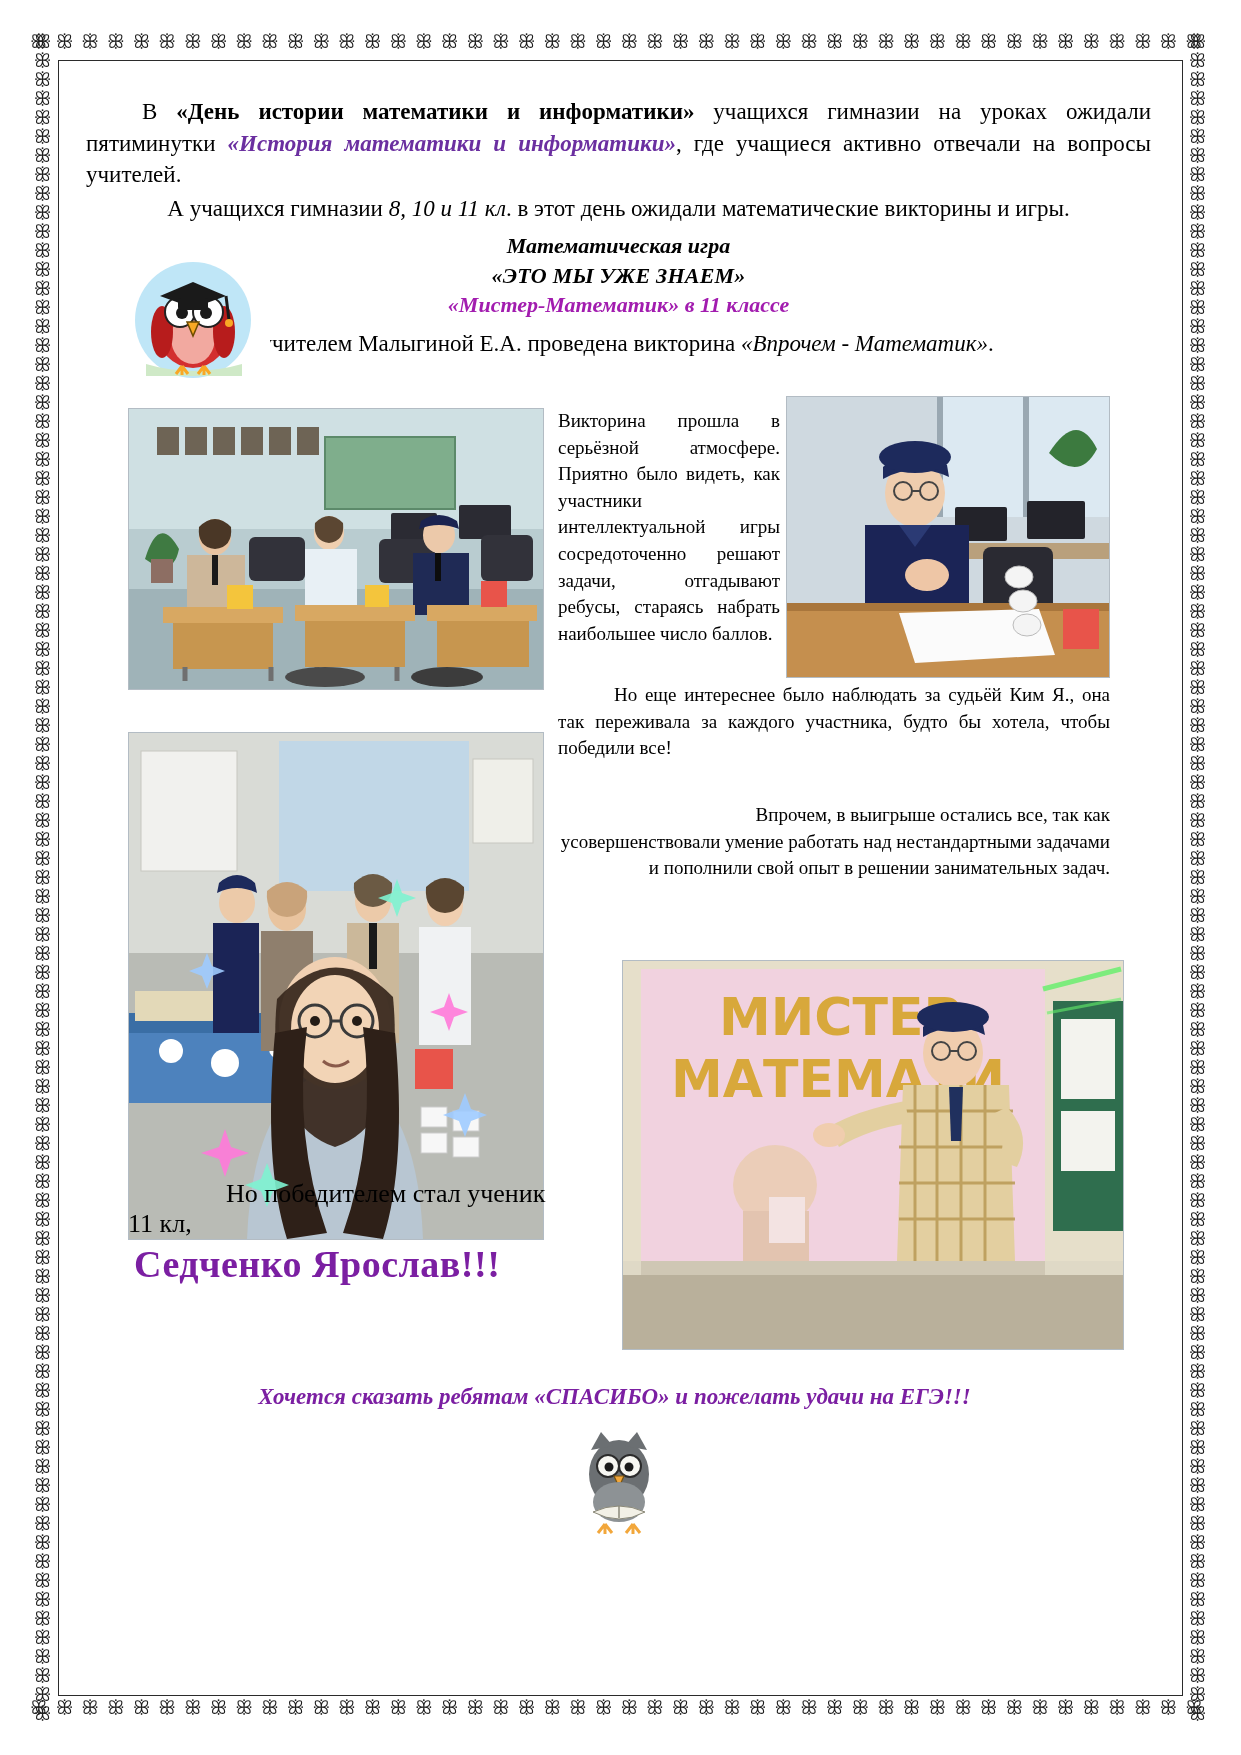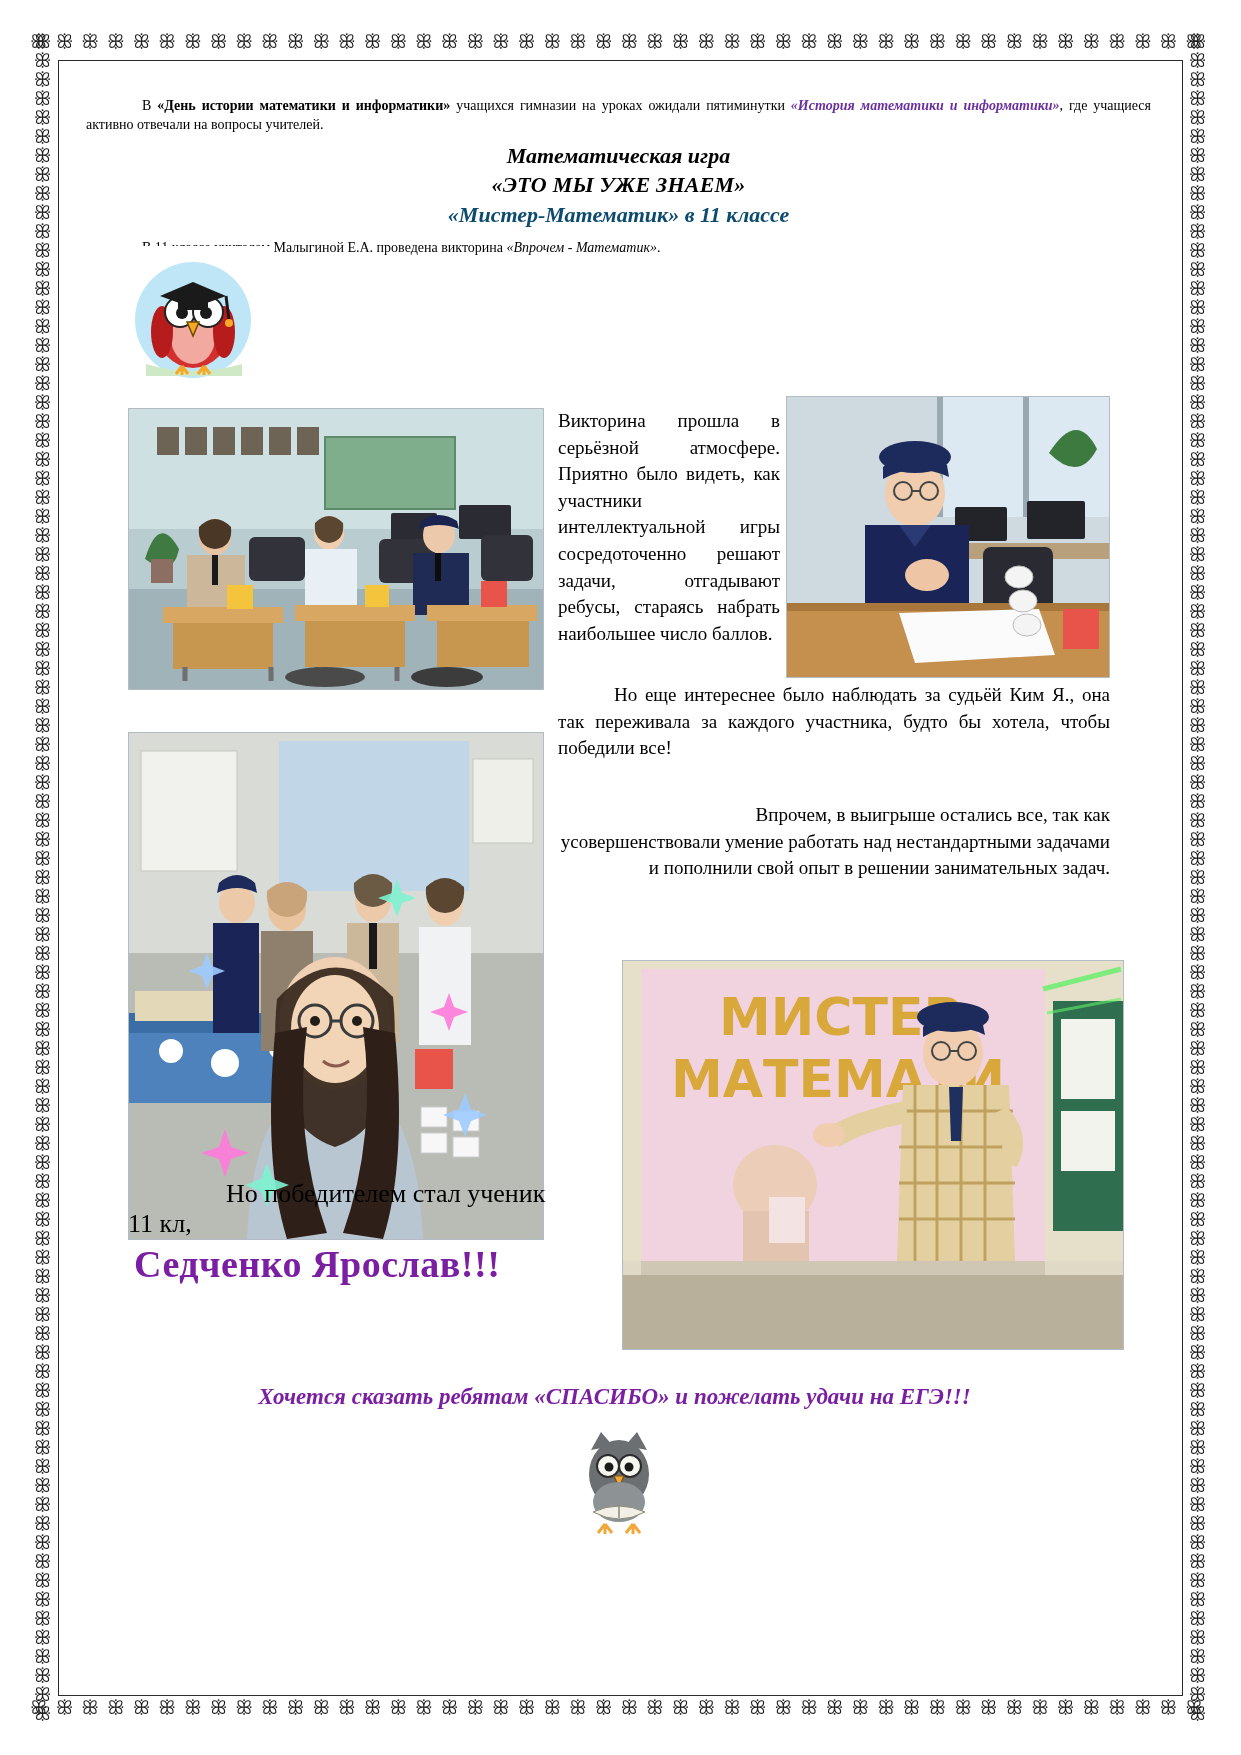--- a/index.html
+++ b/index.html
@@ -59,21 +59,21 @@
   .content {
     position: absolute;
     left: 86px;
     top: 96px;
     width: 1065px;
     height: 1560px;
   }
 
   p.body {
     margin: 0 0 2px 0;
-    font-size: 14px;
+    font-size: 23px;
     line-height: 1.38;
     text-align: justify;
     color: #000;
   }
   .indent { text-indent: 56px; }
   .center { text-align: center; }
 
   .b { font-weight: bold; }
   .i { font-style: italic; }
   .purple { color: #6b2fa0; }
@@ -82,21 +82,21 @@
     margin-top: 6px;
     text-align: center;
     font-weight: bold;
     font-style: italic;
     font-size: 22px;
     line-height: 1.35;
     color: #000;
     font-family: Liberation Serif, serif;
   }
   .title-block .line2 { letter-spacing: .2px; }
-  .title-block .line3 { color: #0c4a6e; }
+  .title-block .line3 { color: #a21caf; }
 
   
   .photo {
     position: absolute;
     overflow: hidden;
     background: #c9d4dc;
     border: 1px solid #b3bcc4;
   }
 
   
@@ -344,20 +344,23 @@
       </div>
     <div class="inner-rule"></div>
   </div>
 
   <div class="content">
 
     <p class="body indent">
       <span>В </span><span class="b">«День истории математики и информатики»</span><span> учащихся гимназии на уроках ожидали пятиминутки </span><span class="i b purple">«История математики и информатики»</span><span>, где учащиеся активно отвечали на вопросы учителей.</span>
     </p>
 
+    <p class="body center" style="text-align:center;">
+      <span>А учащихся гимназии </span><span class="i">8, 10 и 11 кл</span><span>. в этот день ожидали математические викторины и игры.</span>
+    </p>
 
     <div class="title-block">
       <div class="line1">Математическая игра</div>
       <div class="line2">«ЭТО МЫ УЖЕ ЗНАЕМ»</div>
       <div class="line3">
         <span>«Мистер-Математик»</span><span> в 11  классе</span>
       </div>
     </div>
 
     <p class="body indent" style="margin-top:8px;">

